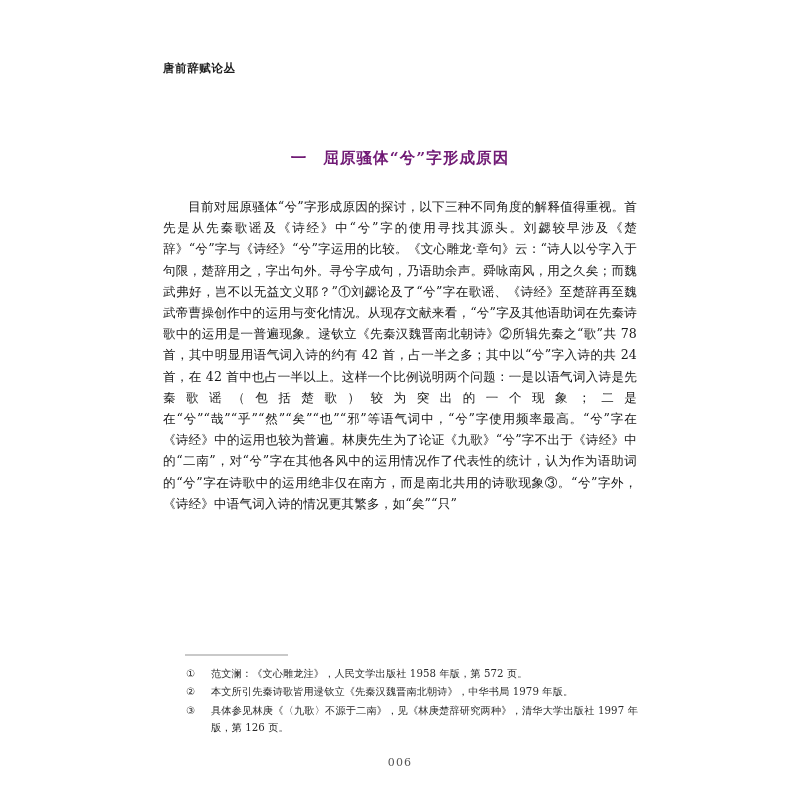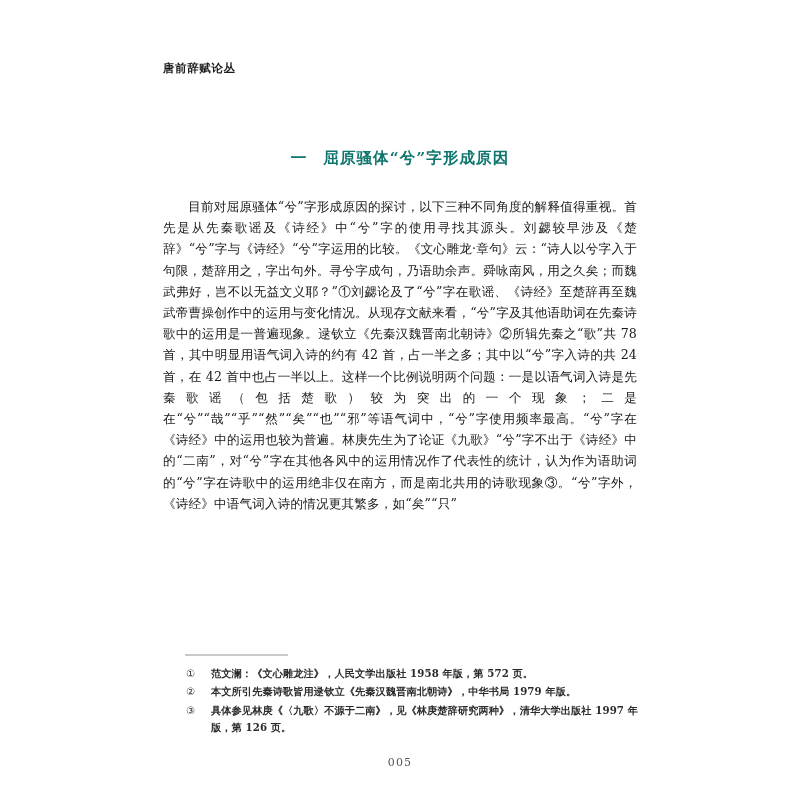--- a/index.html
+++ b/index.html
@@ -39,21 +39,21 @@
   
   .chapter-title {
     position: absolute;
     left: 163px;
     top: 140px;
     width: 474px;
     text-align: center;
     font-size: 15.5px;
     font-weight: bold;
     letter-spacing: 1.1px;
-    color: #0f766e;
+    color: #701a75;
   }
   .chapter-title .num {
     margin-right: 16px;
   }
 
   
   .body-block {
     position: absolute;
     left: 163px;
     top: 188px;
@@ -104,21 +104,20 @@
     width: 25px;
     font-size: 10.2px;
     color: #2b2b2b;
   }
   .fn-text {
     flex: 1 1 auto;
     text-align: justify;
     text-justify: inter-ideograph;
     word-break: break-all;
     letter-spacing: 0.1px;
-    font-weight: bold;
   }
 
   
   .folio {
     position: absolute;
     left: 0;
     top: 748px;
     width: 800px;
     text-align: center;
     font-size: 11px;
@@ -151,15 +150,15 @@
     <div class="fn-item">
       <span class="fn-marker">②</span>
       <span class="fn-text">本文所引先秦诗歌皆用逯钦立《先秦汉魏晋南北朝诗》，中华书局 1979 年版。</span>
     </div>
     <div class="fn-item">
       <span class="fn-marker">③</span>
       <span class="fn-text">具体参见林庚《〈九歌〉不源于二南》，见《林庚楚辞研究两种》，清华大学出版社 1997 年版，第 126 页。</span>
     </div>
   </div>
 
-  <div class="folio">005</div>
+  <div class="folio">006</div>
 
 </div>
 
 </body></html>

